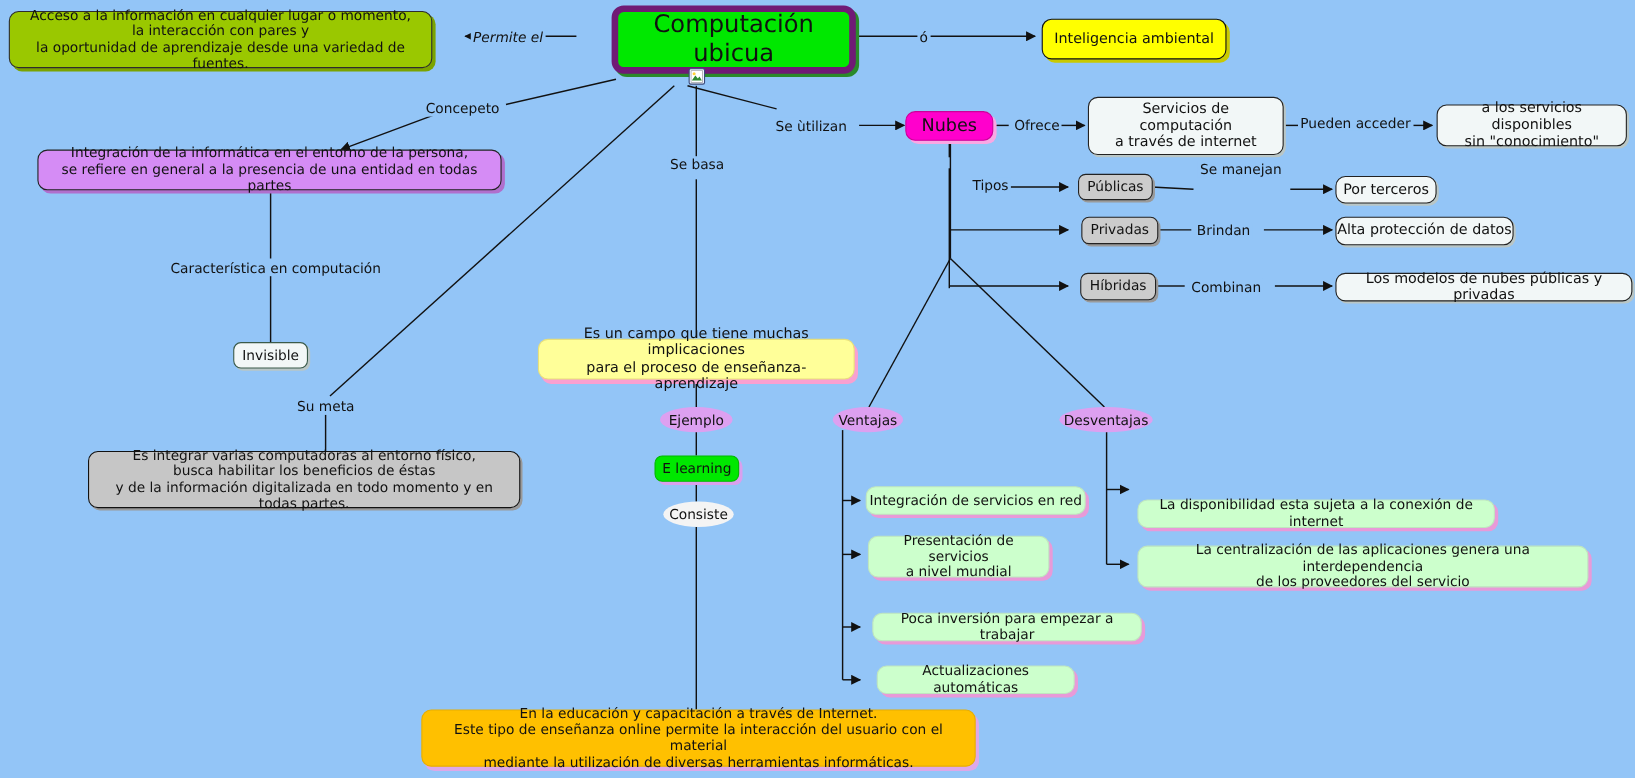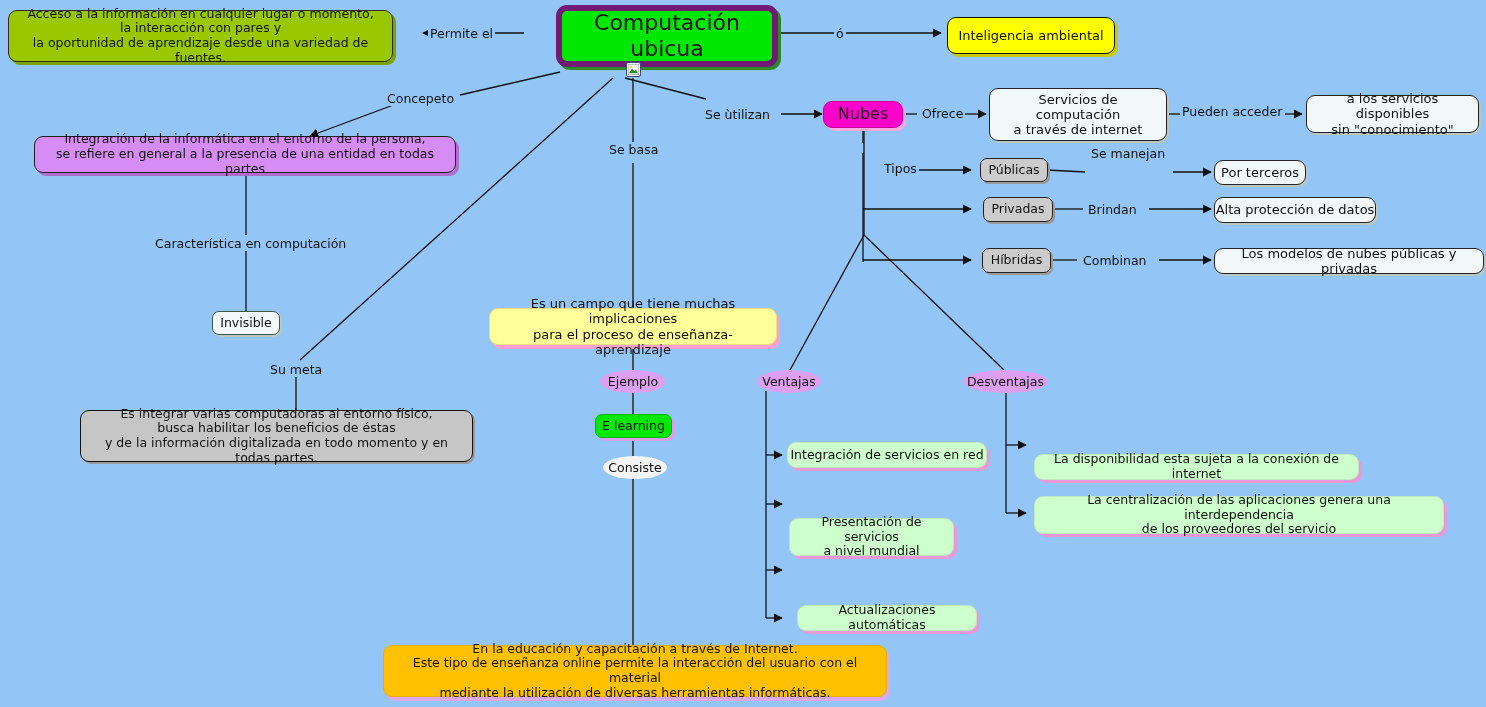--- a/index.html
+++ b/index.html
@@ -311,23 +311,26 @@
 
   <div class="node n-orange" style="left:383px;top:645px;width:504px;height:52px;padding:4px 8px;">
     <span>En la educación y capacitación a través de Internet.
 Este tipo de enseñanza online permite la interacción del usuario con el material
 mediante la utilización de diversas herramientas informáticas.</span>
   </div>
 
   <div class="node n-lightgreen" style="left:787px;top:442px;width:200px;height:26px;">
     <span>Integración de servicios en red</span>
   </div>
-  <div class="node n-lightgreen" style="left:789px;top:487px;width:165px;height:38px;padding:2px 6px;margin-top:31px;">
+  <div class="node n-lightgreen" style="left:789px;top:487px;width:165px;height:38px;padding:2px 6px;">
     <span>Presentación de servicios
 a nivel mundial</span>
+  </div>
+  <div class="node n-lightgreen" style="left:793px;top:557px;width:245px;height:26px;">
+    <span>Poca inversión para empezar a trabajar</span>
   </div>
   <div class="node n-lightgreen" style="left:797px;top:605px;width:180px;height:26px;">
     <span>Actualizaciones automáticas</span>
   </div>
 
   <div class="node n-lightgreen" style="left:1034px;top:432px;width:325px;height:26px;margin-top:22px;">
     <span>La disponibilidad esta sujeta a la conexión de internet</span>
   </div>
   <div class="node n-lightgreen" style="left:1034px;top:496px;width:410px;height:38px;padding:2px 10px;">
     <span>La centralización de las aplicaciones genera una interdependencia
@@ -340,21 +343,21 @@
   <div class="ell ell-white" style="left:603px;top:456px;width:64px;height:23px;">
     <span>Consiste</span>
   </div>
   <div class="ell ell-violet" style="left:757px;top:370px;width:64px;height:23px;">
     <span>Ventajas</span>
   </div>
   <div class="ell ell-violet" style="left:963px;top:370px;width:85px;height:23px;">
     <span>Desventajas</span>
   </div>
 
-  <div class="lbl" style="left:428px;top:26px;">
+  <div class="lbl" style="left:428px;top:26px;font-style:italic;">
     <span>Permite el</span>
   </div>
   <div class="lbl" style="left:834px;top:26px;">
     <span>ó</span>
   </div>
   <div class="lbl" style="left:385px;top:91px;">
     <span>Concepeto</span>
   </div>
   <div class="lbl" style="left:703px;top:107px;text-align:right;">
     <span>Se ùtilizan</span>

